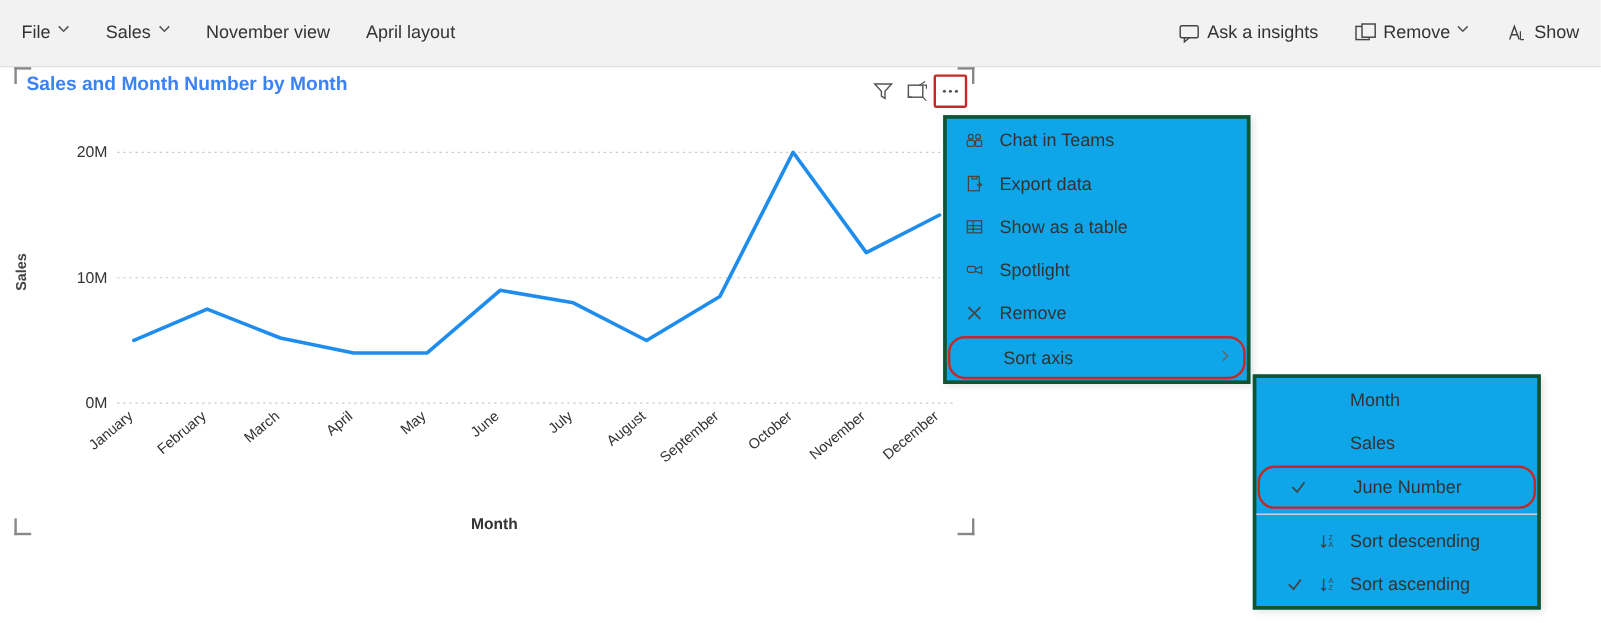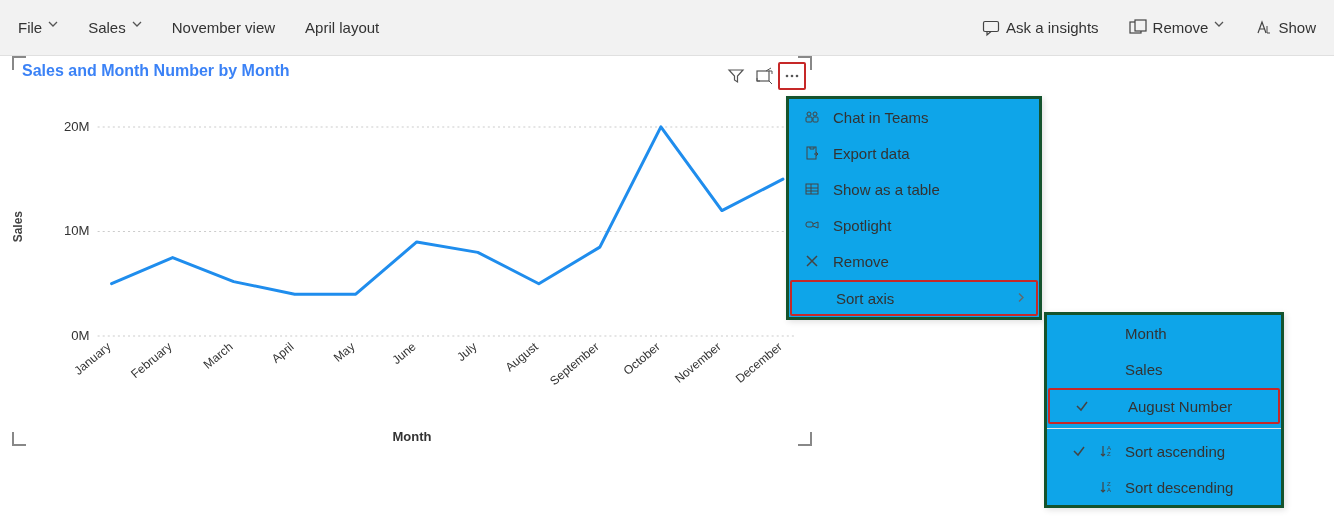--- a/index.html
+++ b/index.html
@@ -33,21 +33,21 @@
   svg.plot { width: 100%; height: 100%; }
   .ytick text { font-size: 13px; fill: #333; }
   .grid line { stroke: #ccc; stroke-dasharray: 2 3; stroke-width: 1; }
   .xlabel { font-size: 12px; fill: #333; }
 
   
   .menu { position: absolute; background: #0ea5e9; border: 3px solid #14532d; box-shadow: 2px 2px 6px rgba(0,0,0,.12); font-size: 15px; color: #333; min-width: 230px; }
   .menu-item { display: flex; align-items: center; height: 36px; padding: 0 14px 0 12px; cursor: pointer; position: relative; }
   .menu-item .mi-icon { width: 22px; display: flex; justify-content: center; margin-right: 10px; }
   .menu-item .mi-tail { position: absolute; right: 10px; top: 50%; transform: translateY(-50%); }
-  .menu .hl { border: 2px solid #c62828; border-radius: 2px; margin: 1px; text-align: right; }
+  .menu .hl { border: 2px solid #c62828; border-radius: 14px; margin: 1px; text-align: right; }
   .menu-divider { height: 1px; background: #e4e4e4; margin: 4px 0; }
   .submenu .menu-item { padding-left: 18px; }
   .submenu .check-col { width: 28px; display:flex; justify-content:center; margin-right:4px;}
   .submenu .icon-col { width: 20px; display:flex; justify-content:center; margin-right:8px;}
 </style>
 </head>
 <body>
 
 <div class="toolbar">
   <div class="tb-item">
@@ -228,42 +228,42 @@
       <span class="icon-col"></span>
       <span>Sales</span>
     </div>
     <div class="menu-item hl">
       <span class="check-col">
         <svg width="14" height="14" viewBox="0 0 14 14">
           <path d="M2 7 L6 11 L12 3" stroke="#444" stroke-width="1.5" fill="none"></path>
         </svg>
       </span>
       <span class="icon-col"></span>
-      <span>August Number</span>
+      <span>June Number</span>
     </div>
     <div class="menu-divider"></div>
+    <div class="menu-item">
+      <span class="check-col"></span>
+      <span class="icon-col">
+        <svg width="16" height="16" viewBox="0 0 16 16">
+          <path d="M4 3 v10 M2 11 l2 2 l2 -2" stroke="#444" fill="none" stroke-width="1.2"></path>
+          <text x="8" y="7" font-size="6" fill="#444">Z</text>
+          <text x="8" y="13" font-size="6" fill="#444">A</text>
+        </svg>
+      </span>
+      <span>Sort descending</span>
+    </div>
     <div class="menu-item">
       <span class="check-col">
         <svg width="14" height="14" viewBox="0 0 14 14">
           <path d="M2 7 L6 11 L12 3" stroke="#444" stroke-width="1.5" fill="none"></path>
         </svg>
       </span>
       <span class="icon-col">
         <svg width="16" height="16" viewBox="0 0 16 16">
           <path d="M4 3 v10 M2 11 l2 2 l2 -2" stroke="#444" fill="none" stroke-width="1.2"></path>
           <text x="8" y="7" font-size="6" fill="#444">A</text>
           <text x="8" y="13" font-size="6" fill="#444">Z</text>
         </svg>
       </span>
       <span>Sort ascending</span>
     </div>
-    <div class="menu-item">
-      <span class="check-col"></span>
-      <span class="icon-col">
-        <svg width="16" height="16" viewBox="0 0 16 16">
-          <path d="M4 3 v10 M2 11 l2 2 l2 -2" stroke="#444" fill="none" stroke-width="1.2"></path>
-          <text x="8" y="7" font-size="6" fill="#444">Z</text>
-          <text x="8" y="13" font-size="6" fill="#444">A</text>
-        </svg>
-      </span>
-      <span>Sort descending</span>
-    </div>
   </div>
 
 </body></html>

